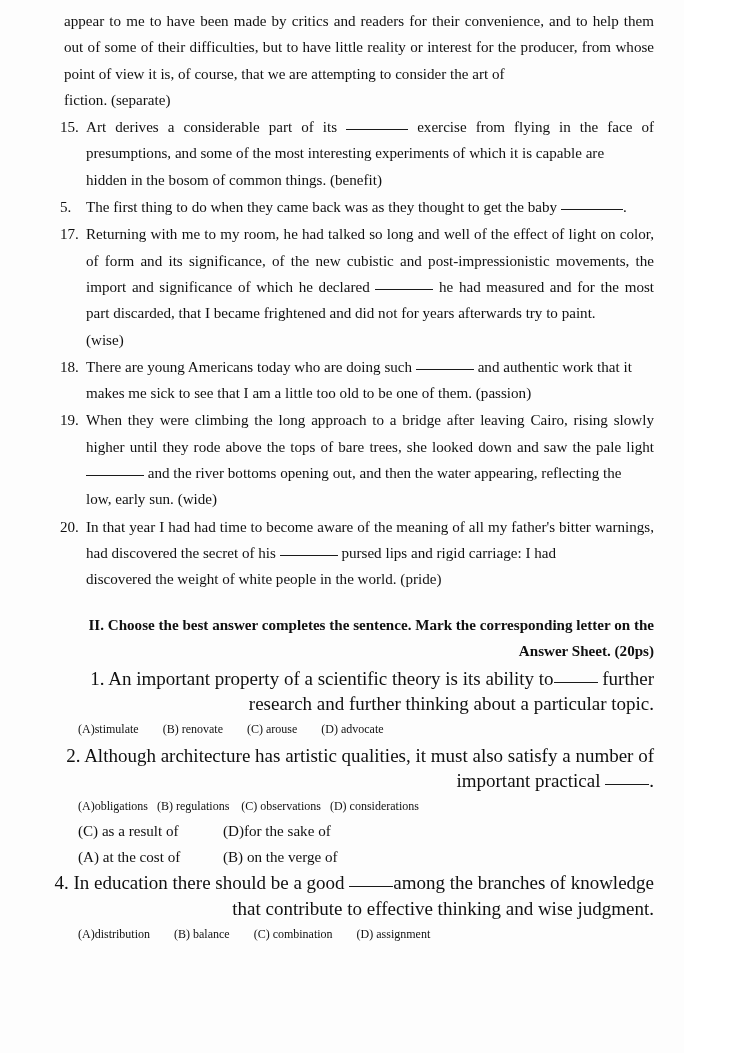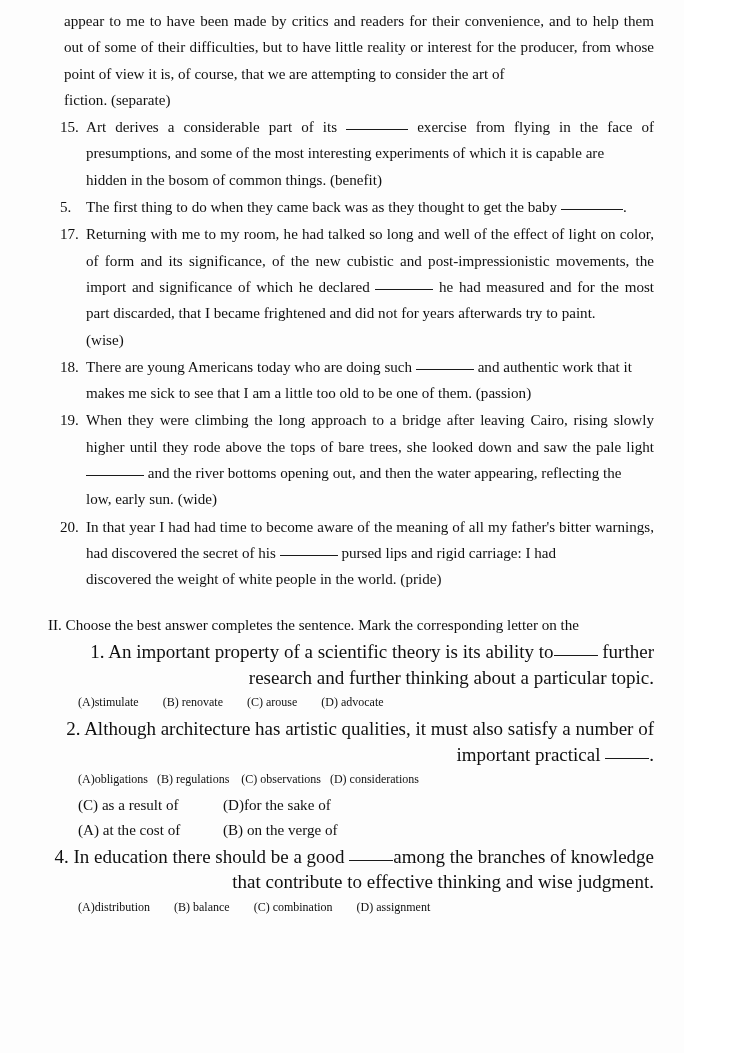--- a/index.html
+++ b/index.html
@@ -71,23 +71,23 @@
   .blank.b-short { width: 44px; }
 
   
   .part2 {
     padding: 0 14px 0 32px;
     margin-top: 20px;
   }
   .sec-head {
     font-size: 15.1px;
     line-height: 25.6px;
-    font-weight: normal;
+    font-weight: bold;
     margin: 0 0 1px 0;
-    text-align: left;
+    text-align: right;
   }
   .q {
     font-size: 19px;
     line-height: 25.6px;
     margin: 0;
     text-align: right;
   }
   .opts {
     font-size: 12px;
     line-height: 25.6px;
@@ -161,20 +161,21 @@
       <span class="blank b-med"></span>
       <span>pursed lips and rigid carriage: I had</span>
       <span class="tail">discovered the weight of white people in the world. (pride)</span>
     </div>
 
   </div>
 
   <div class="part2">
 
     <div class="sec-head">II. Choose the best answer completes the sentence. Mark the corresponding letter on the</div>
+    <div class="sec-head">Answer Sheet. (20ps)</div>
 
     <p class="q">
       <span>1. An important property of a scientific theory is its ability to</span><span class="blank b-short"></span>
       <span>further research and further thinking about a particular topic.</span>
     </p>
     <p class="opts">(A)stimulate        (B) renovate        (C) arouse        (D) advocate</p>
 
     <p class="q">
       <span>2. Although architecture has artistic qualities, it must also satisfy a number of important practical</span>
       <span class="blank b-short"></span><span>.</span>

